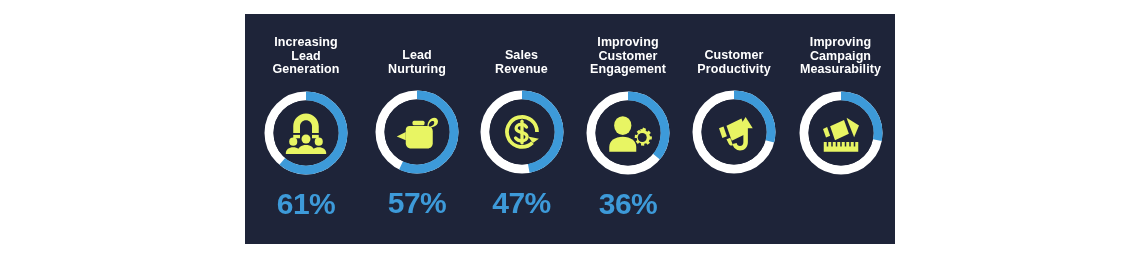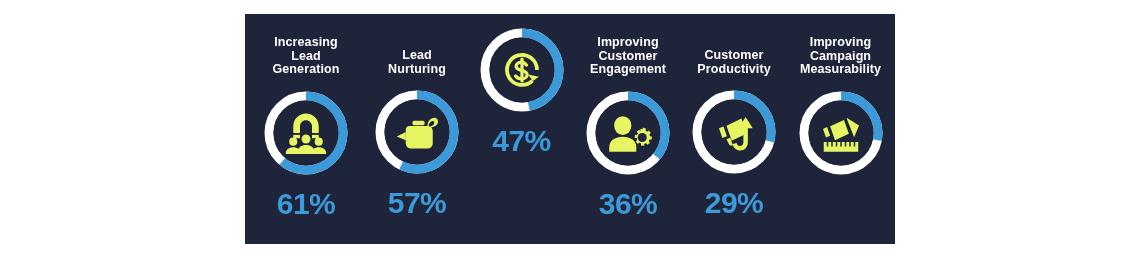--- a/index.html
+++ b/index.html
@@ -132,20 +132,22 @@
             <path d="M46 24c0-6 4-11 9-11 3 0 5 2 5 5 0 4-3 6-6 7l-3 1-1.5-1.3c2.6-.8 5.5-2.3 5.5-5.2 0-1.3-.8-2.1-2-2.1-3.2 0-5.5 3.4-5.5 7.6h-1.5z"></path>
             <path d="M17 32L5 38l12 5v-11z"></path>
             <rect x="26" y="17" width="16" height="6" rx="2"></rect>
           </svg>
         </div>
       </div>
       <div class="pct" style="margin-top:12px;">57%</div>
     </div>
 
     <div class="col" style="width:105px;">
+      <div class="col-title" style="margin-top:35px;">Sales
+Revenue</div>
       <div class="donut-wrap" style="margin-top:12px;">
         <svg viewBox="0 0 88 88">
           <circle cx="44" cy="44" r="37" fill="none" stroke="#ffffff" stroke-width="9"></circle>
           <circle cx="44" cy="44" r="37" fill="none" stroke="#3d9ad9" stroke-width="9" stroke-dasharray="109.26 123.21" transform="rotate(-90 44 44)"></circle>
           <circle cx="44" cy="44" r="32.5" fill="#1e2439"></circle>
         </svg>
         <div class="icon-holder">
           <svg viewBox="0 0 64 64" fill="none" stroke="#e8f563" stroke-width="5">
             <path d="M52 32a20 20 0 1 0-6 14.2" stroke-linecap="butt"></path>
             <path d="M40 38l6.5 8.5 8-5.5" fill="#e8f563" stroke="none"></path>
@@ -193,21 +195,20 @@
         <div class="icon-holder">
           <svg viewBox="0 0 64 64" fill="#e8f563">
             <path d="M12 27l6-2.5 4.5 13L16.5 40 12 27z"></path>
             <path d="M22 23.5L42 14l7 20-20 9.5-7-20z"></path>
             <path d="M22 41.5l5-2 3.5 10c-2.5 1-4.5.2-5.5-2l-3-6z"></path>
             <path d="M30 48c1 5 5 8.5 10 8.5 6 0 10.5-4.5 10.5-11V26h-6v19.5c0 3-1.8 5-4.5 5-2.4 0-4-1.5-4.5-4L30 48z"></path>
             <path d="M47.5 12l9.5 15H38l9.5-15z"></path>
           </svg>
         </div>
       </div>
-      <div class="pct" style="margin-top:12px;">29%</div>
     </div>
 
     <div class="col" style="width:109px;">
       <div class="col-title" style="margin-top:22px;">Improving
 Campaign
 Measurability</div>
       <div class="donut-wrap" style="margin-top:12px;">
         <svg viewBox="0 0 88 88">
           <circle cx="44" cy="44" r="37" fill="none" stroke="#ffffff" stroke-width="9"></circle>
           <circle cx="44" cy="44" r="37" fill="none" stroke="#3d9ad9" stroke-width="9" stroke-dasharray="65.09 167.38" transform="rotate(-90 44 44)"></circle>

